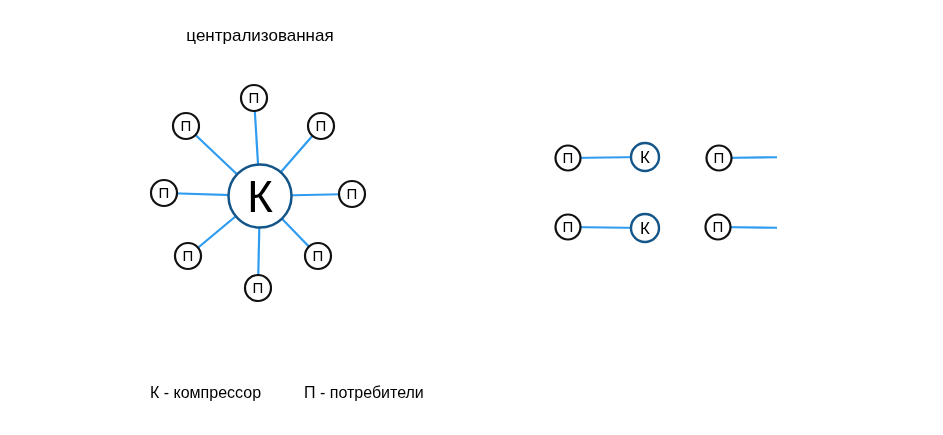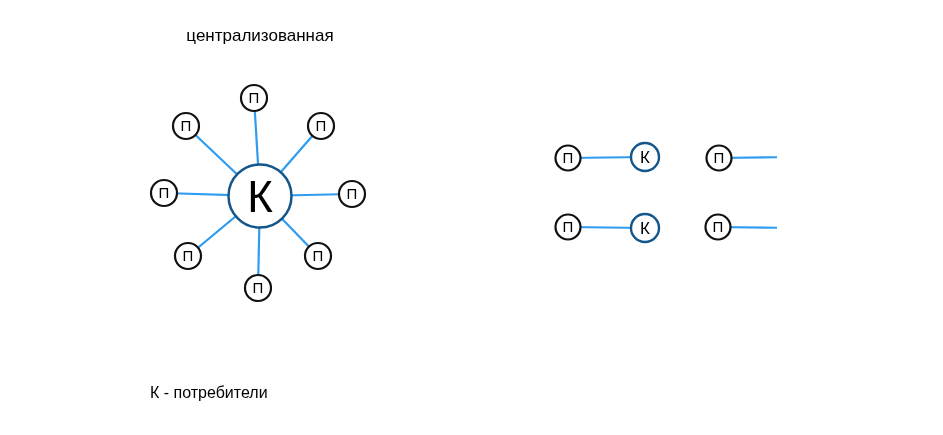--- a/index.html
+++ b/index.html
@@ -129,14 +129,15 @@
           <circle cx="718" cy="227" r="12.5" fill="#ffffff" stroke="#111111" stroke-width="2.2"></circle>
           <text x="718" y="232.325" text-anchor="middle" font-size="15" fill="#000000">П</text>
         </g>
         <g>
           <circle cx="795" cy="228" r="14" fill="#ffffff" stroke="#14568a" stroke-width="2.4"></circle>
           <text x="795" y="234.035" text-anchor="middle" font-size="17" fill="#000000">К</text>
         </g>
       </g>
     </svg>
 
-  <span class="legend-item" id="legend-compressor">К - потребители</span>
+  <span class="legend-item" id="legend-compressor">К - компрессор</span>
+  <span class="legend-item" id="legend-consumers">П - потребители</span>
 </div>
 
 </body></html>

